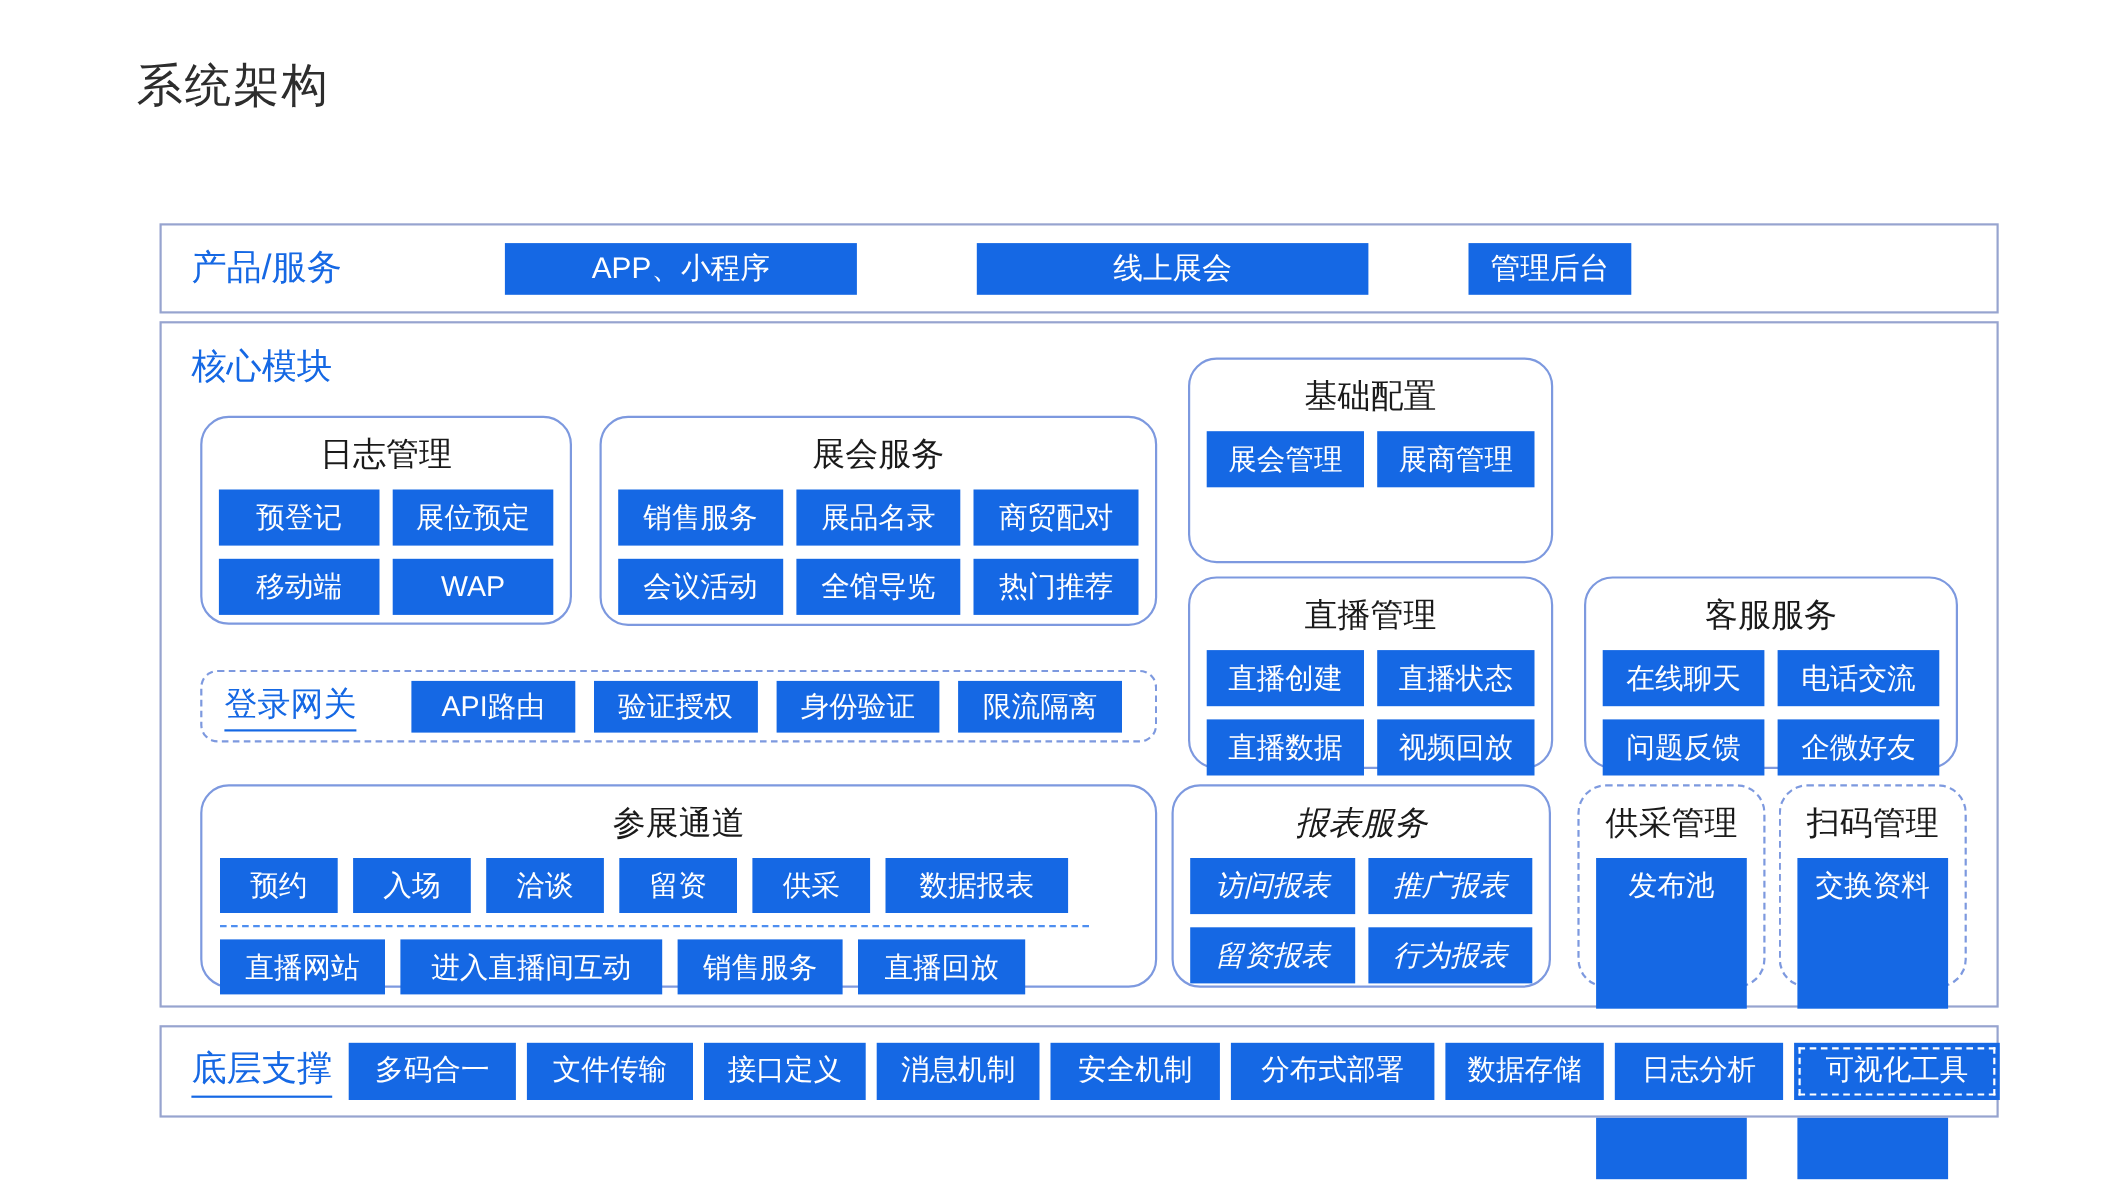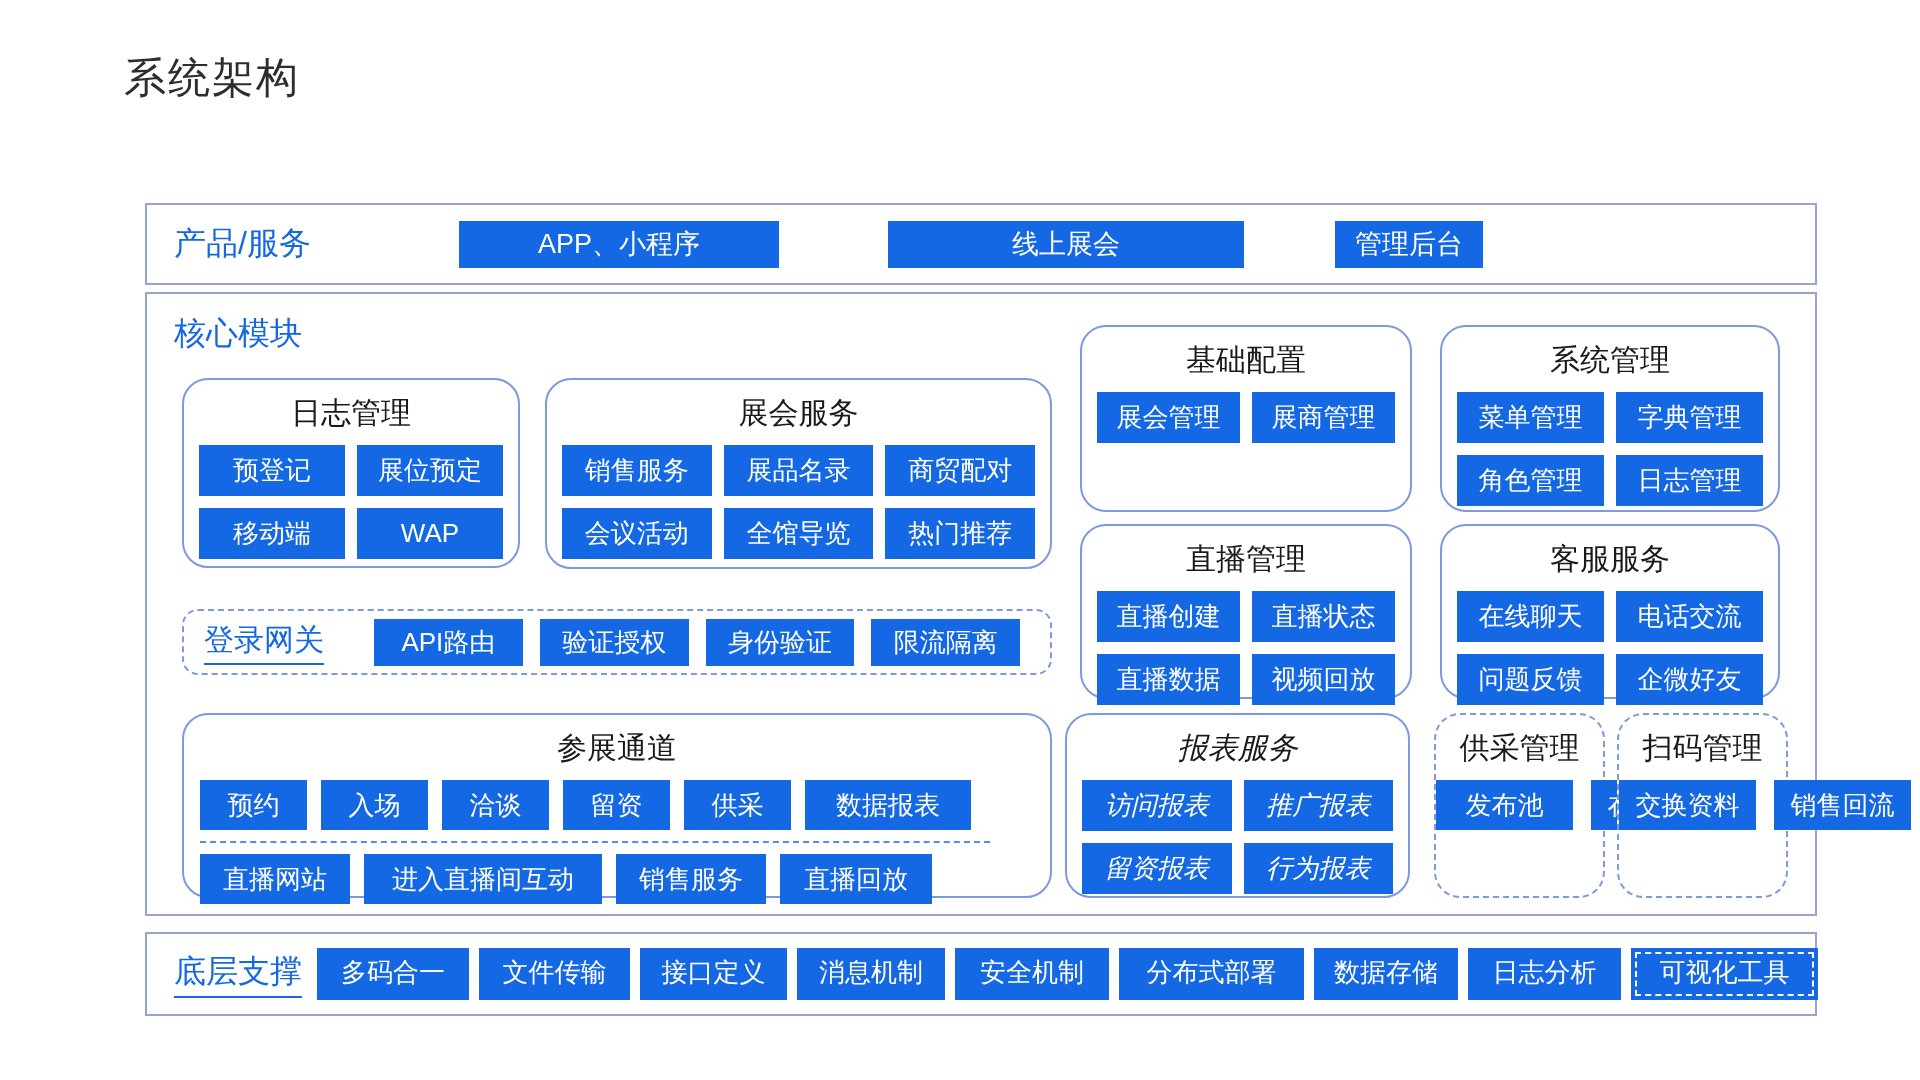--- a/index.html
+++ b/index.html
@@ -65,21 +65,21 @@
   #box-scan        { left: 1470px;top: 419px; width: 171px; height: 185px; }
 
   #box-gateway .inline-label { margin-left: 20px; font-size: 30px; color: #1568e4; }
   #box-gateway .btn-row { flex: 1; margin: 0 30px 0 50px; gap: 17px; padding: 0; }
   #box-gateway .btn { height: 47px; line-height: 47px; }
 
   #box-channel .btn-row { gap: 14px; padding: 0 16px; margin-bottom: 0; }
   #box-channel .btn { height: 50px; line-height: 50px; }
   .channel-divider { border-top: 2px dashed #4e8ef0; margin: 11px 60px 11px 16px; }
 
-  .col-btns { display: flex; flex-direction: row; align-items: center; gap: 18px; }
+  .col-btns { display: flex; flex-direction: column; align-items: center; gap: 18px; }
   .col-btns .btn { flex: none; height: 50px; line-height: 50px; }
 
   
   #row-foundation .section-label { margin-left: 27px; }
   .foundation-btns { display: flex; gap: 10px; margin-left: 15px; }
   .foundation-btns .btn, .btn-dashed-inner { height: 52px; line-height: 48px; }
   .btn-dashed-inner {
     position: relative; flex: 0 0 187px; width: 187px; margin-left: 10px;
     background: #1568e4; color: #fff; font-size: 26px; text-align: center; white-space: nowrap;
   }
@@ -158,31 +158,20 @@
   </div>
 
   <div class="box" id="box-basic">
     <div class="box-title">基础配置</div>
     <div class="btn-row">
         <div class="btn">展会管理</div>
         <div class="btn">展商管理</div>
       </div>
   </div>
 
-  <div class="box" id="box-system">
-    <div class="box-title">系统管理</div>
-    <div class="btn-row">
-        <div class="btn">菜单管理</div>
-        <div class="btn">字典管理</div>
-      </div>
-    <div class="btn-row">
-        <div class="btn">角色管理</div>
-        <div class="btn">日志管理</div>
-      </div>
-  </div>
 
   <div class="box" id="box-live">
     <div class="box-title">直播管理</div>
     <div class="btn-row">
         <div class="btn">直播创建</div>
         <div class="btn">直播状态</div>
       </div>
     <div class="btn-row">
         <div class="btn">直播数据</div>
         <div class="btn">视频回放</div>

